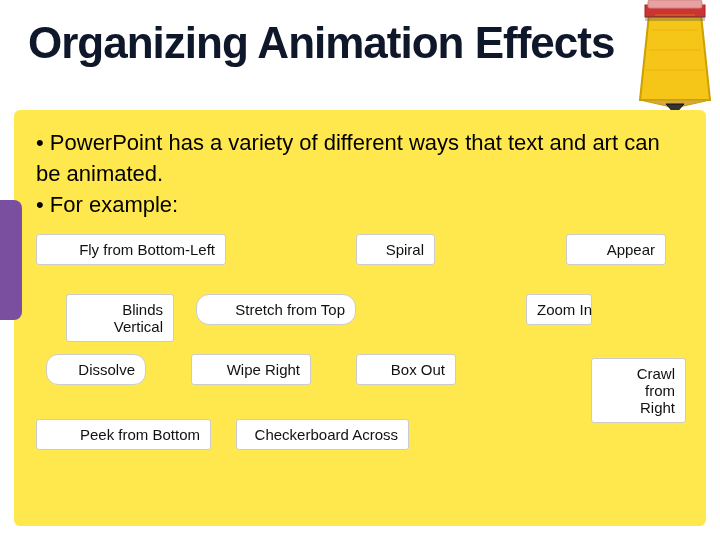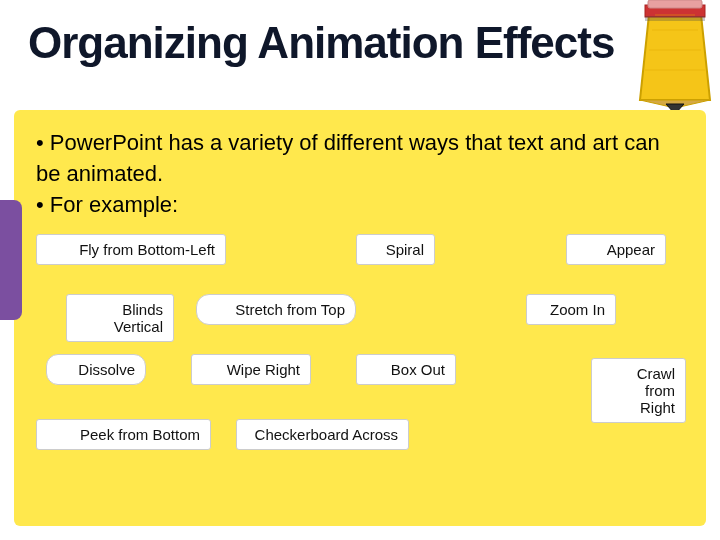--- a/index.html
+++ b/index.html
@@ -145,21 +145,21 @@
       <div class="bullet">For example:</div>
     </div>
 
     <div class="effects-grid" id="effects-grid">
     <div class="effect-box" style="top: 0px; left: 0px; width: 190px; white-space: nowrap;">Fly from Bottom-Left</div>
         <div class="effect-box" style="top: 0px; left: 300px; width: 79px; white-space: nowrap; margin-left: 20px;">Spiral</div>
         <div class="effect-box" style="top: 0px; left: 530px; width: 100px; white-space: nowrap; padding-left: 8px;">Appear</div>
         <div class="effect-box" style="top: 60px; left: 30px; width: 108px; white-space: pre;">Blinds
 Vertical</div>
         <div class="effect-box" style="top: 60px; left: 160px; width: 160px; white-space: nowrap; border-radius: 13px;">Stretch from Top</div>
-        <div class="effect-box" style="top: 60px; left: 490px; width: 90px; white-space: nowrap;">Zoom In</div>
+        <div class="effect-box" style="top: 60px; left: 490px; width: 66px; white-space: nowrap;">Zoom In</div>
         <div class="effect-box" style="top: 120px; left: 10px; width: 100px; white-space: nowrap; border-radius: 12px;">Dissolve</div>
         <div class="effect-box" style="top: 120px; left: 320px; width: 100px; white-space: nowrap;">Box Out</div>
         <div class="effect-box" style="top: 120px; left: 155px; width: 120px; white-space: nowrap;">Wipe Right</div>
         <div class="effect-box" style="top: 124px; left: 555px; width: 95px; white-space: pre;">Crawl
 from
 Right</div>
         <div class="effect-box" style="top: 185px; left: 0px; width: 175px; white-space: nowrap;">Peek from Bottom</div>
         <div class="effect-box" style="top: 185px; left: 200px; width: 173px; white-space: nowrap;">Checkerboard Across</div>
       </div>
 

